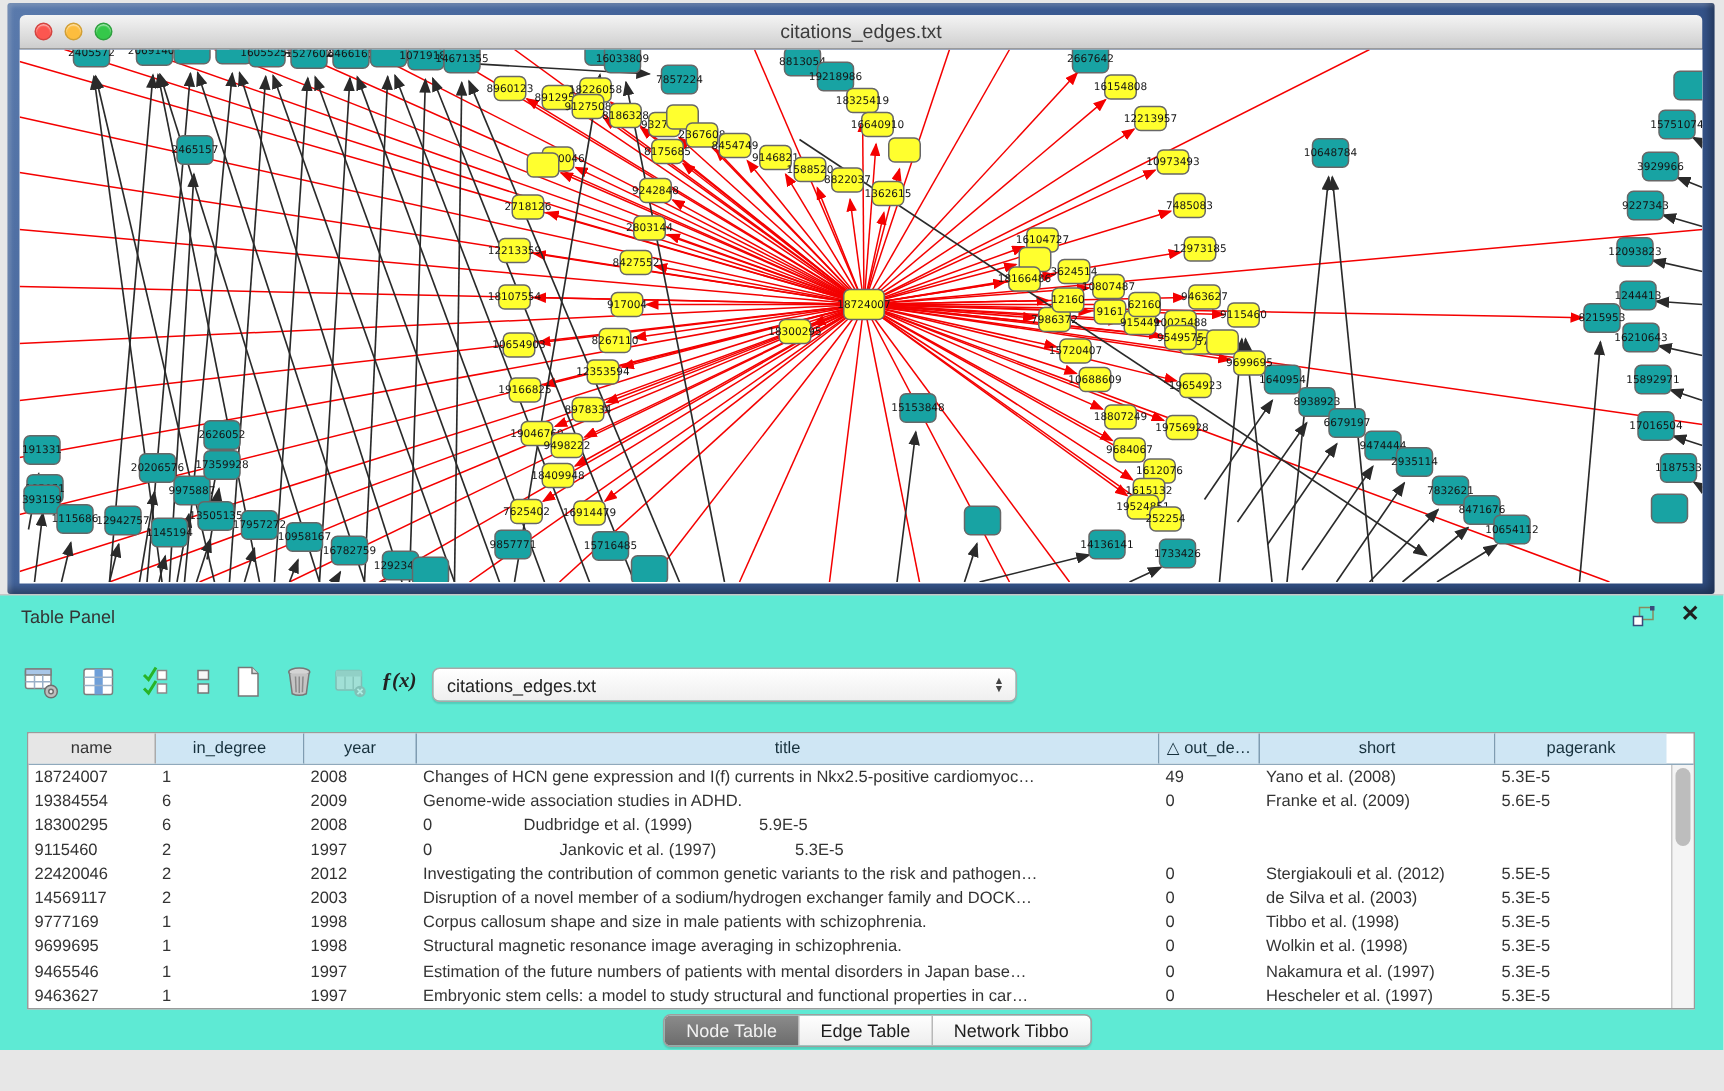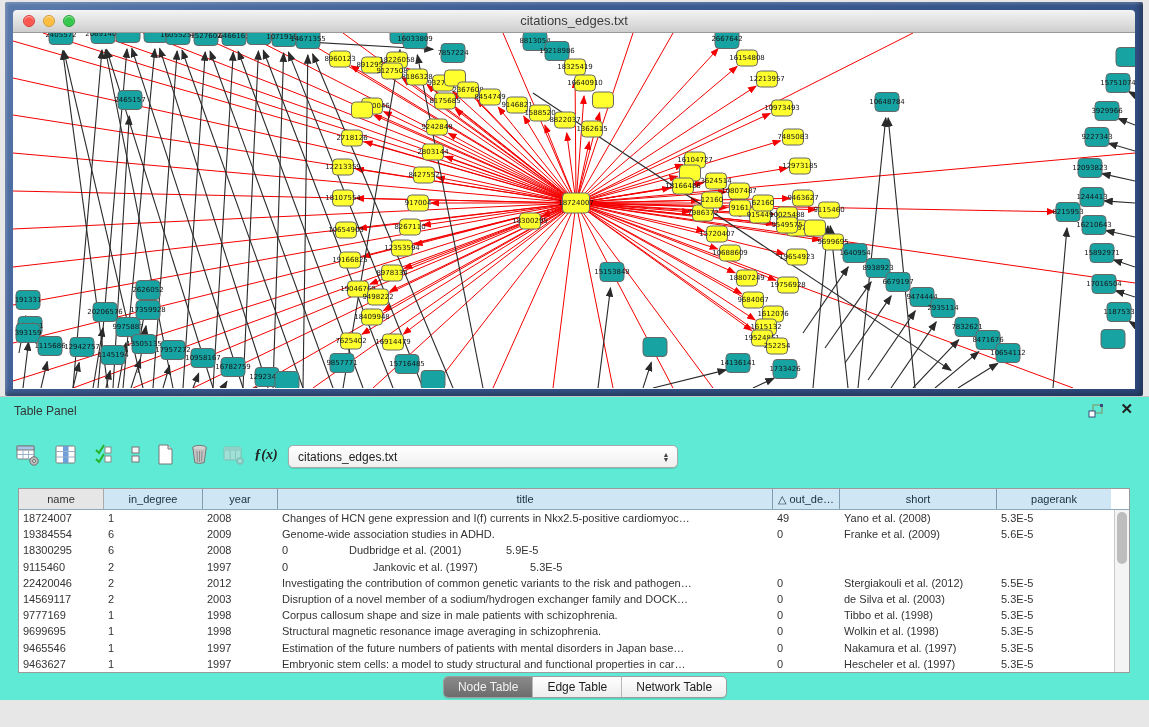--- a/index.html
+++ b/index.html
@@ -929,21 +929,21 @@
           <div class="tcell" style="width: 495px;">Genome-wide association studies in ADHD.</div>
           <div class="tcell" style="width: 67px;">0</div>
           <div class="tcell" style="width: 157px;">Franke et al. (2009)</div>
           <div class="tcell" style="width: 114px;">5.6E-5</div>
         </div>
         <div class="trow">
           <div class="tcell" style="width: 85px;">18300295</div>
           <div class="tcell" style="width: 99px;">6</div>
           <div class="tcell" style="width: 75px;">2008</div>
           <div class="tcell" style="width: 67px;">0</div>
-          <div class="tcell" style="width: 157px;">Dudbridge et al. (2001)</div>
+          <div class="tcell" style="width: 157px;">Dudbridge et al. (1999)</div>
           <div class="tcell" style="width: 114px;">5.9E-5</div>
         </div>
         <div class="trow">
           <div class="tcell" style="width: 85px;">9115460</div>
           <div class="tcell" style="width: 99px;">2</div>
           <div class="tcell" style="width: 75px;">1997</div>
           <div class="tcell" style="width: 67px;">0</div>
           <div class="tcell" style="width: 157px; margin-left: 24px;">Jankovic et al. (1997)</div>
           <div class="tcell" style="width: 114px;">5.3E-5</div>
         </div>
@@ -1004,21 +1004,21 @@
       </div>
     <div class="vscroll">
       <div class="vthumb"></div>
     </div>
   </div>
 
   <div class="tabbar">
     <div class="seg" id="seg-tabs">
         <div class="tab sel">Node Table</div>
         <div class="tab">Edge Table</div>
-        <div class="tab">Network Table</div>
+        <div class="tab">Network Tibbo</div>
       </div>
   </div>
 </div>
 
 <div class="statusbar">
   <span class="mem-label">Memory: OK</span>
   <span class="mem-dot"></span>
 </div>
 
 </body></html>

